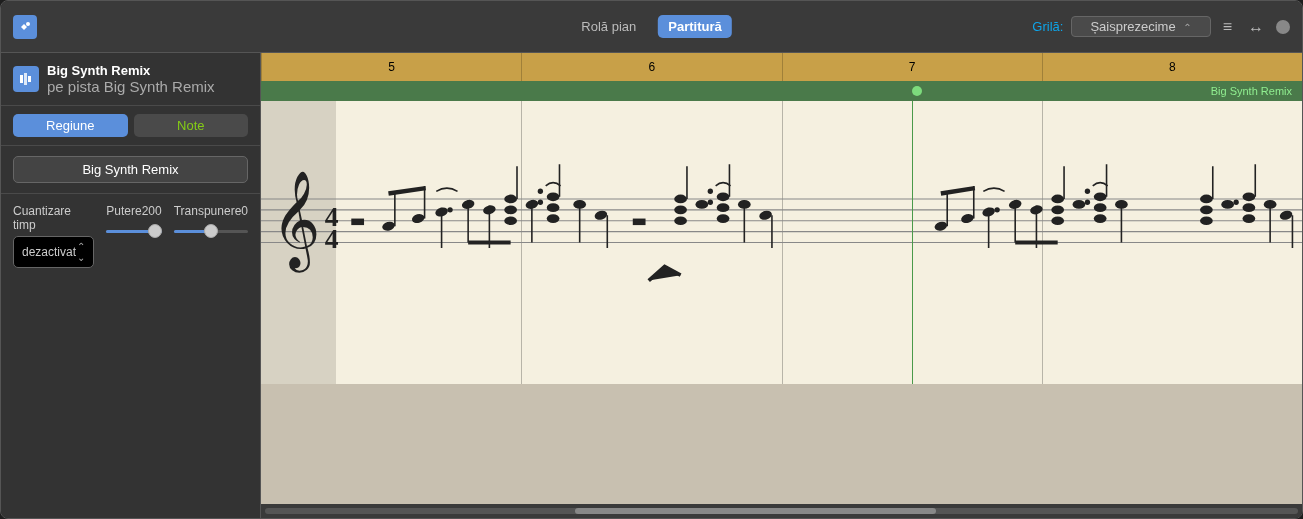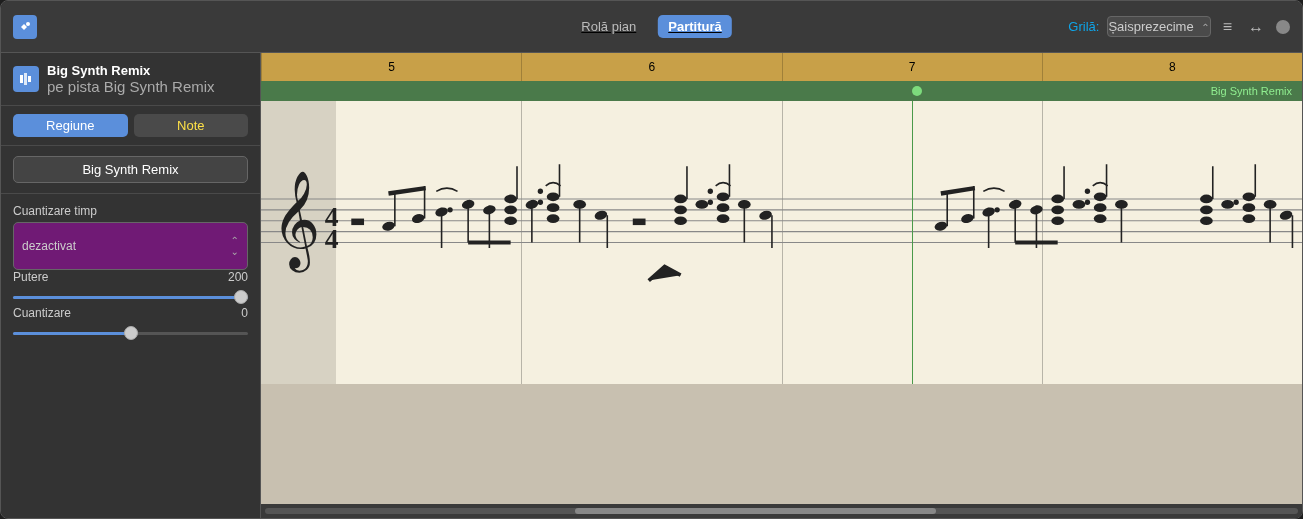--- a/index.html
+++ b/index.html
@@ -40,21 +40,20 @@
       gap: 8px;
     }
 
     .toolbar-center {
       display: flex;
       align-items: center;
       gap: 12px;
       position: absolute;
       left: 50%;
       transform: translateX(-50%);
-      text-decoration: underline;
     }
 
     .toolbar-right {
       display: flex;
       align-items: center;
       gap: 8px;
     }
 
     .toolbar-btn {
       background: transparent;
@@ -80,21 +79,21 @@
       color: #0ea5e9;
       font-size: 13px;
     }
 
     .grid-select {
       background: #4a4a4a;
       border: 1px solid #666;
       border-radius: 4px;
       color: #ccc;
       font-size: 13px;
-      padding: 2px 0;
+      padding: 2px 18px;
       cursor: pointer;
     }
 
     .icon-btn {
       background: transparent;
       border: none;
       color: #bbb;
       font-size: 16px;
       cursor: pointer;
       padding: 2px 4px;
@@ -193,21 +192,21 @@
       cursor: pointer;
     }
 
     .tab-btn.active {
       background: #5b8fdb;
       color: #fff;
     }
 
     .tab-btn:not(.active) {
       background: #4a4a4a;
-      color: #fde047;
+      color: #84cc16;
     }
 
     .region-name-section {
       padding: 10px 12px;
       border-bottom: 1px solid #4a4a4a;
     }
 
     .region-name-box {
       background: #444;
       border: 1px solid #666;
@@ -215,21 +214,22 @@
       color: #fff;
       font-size: 13px;
       padding: 5px 10px;
       width: 100%;
       text-align: center;
     }
 
     .param-section {
       padding: 10px 12px;
       display: flex;
-      flex-direction: column;
+      flex-direction: row;
+      gap: 12px;
     }
 
     .param-row {
       display: flex;
       flex-direction: column;
       gap: 4px;
     }
 
     .param-header {
       display: flex;
@@ -285,24 +285,24 @@
       flex-direction: column;
       gap: 4px;
     }
 
     .quantize-label {
       font-size: 12px;
       color: #ccc;
     }
 
     .quantize-select-wrap {
-      background: #701a75;
+      background: #000000;
       border: 1px solid #666;
       border-radius: 5px;
-      padding: 12px 8px;
+      padding: 4px 8px;
       display: flex;
       justify-content: space-between;
       align-items: center;
     }
 
     .quantize-select-val {
       font-size: 12px;
       color: #ccc;
     }
 
@@ -455,21 +455,21 @@
           <div class="slider-container">
             <div class="slider-track">
               <div class="slider-fill" style="width:100%;"></div>
               <div class="slider-thumb" style="right: 0; left: auto; transform: translateY(-50%);"></div>
             </div>
           </div>
         </div>
 
         <div class="param-row">
           <div class="param-header">
-            <span class="param-label">Cuantizare</span>
+            <span class="param-label">Transpunere</span>
             <span class="param-value">0</span>
           </div>
           <div class="slider-container">
             <div class="slider-track">
               <div class="slider-fill" style="width:50%;"></div>
               <div class="slider-thumb" style="left:50%; transform:translate(-50%,-50%);"></div>
             </div>
           </div>
         </div>
       </div>

